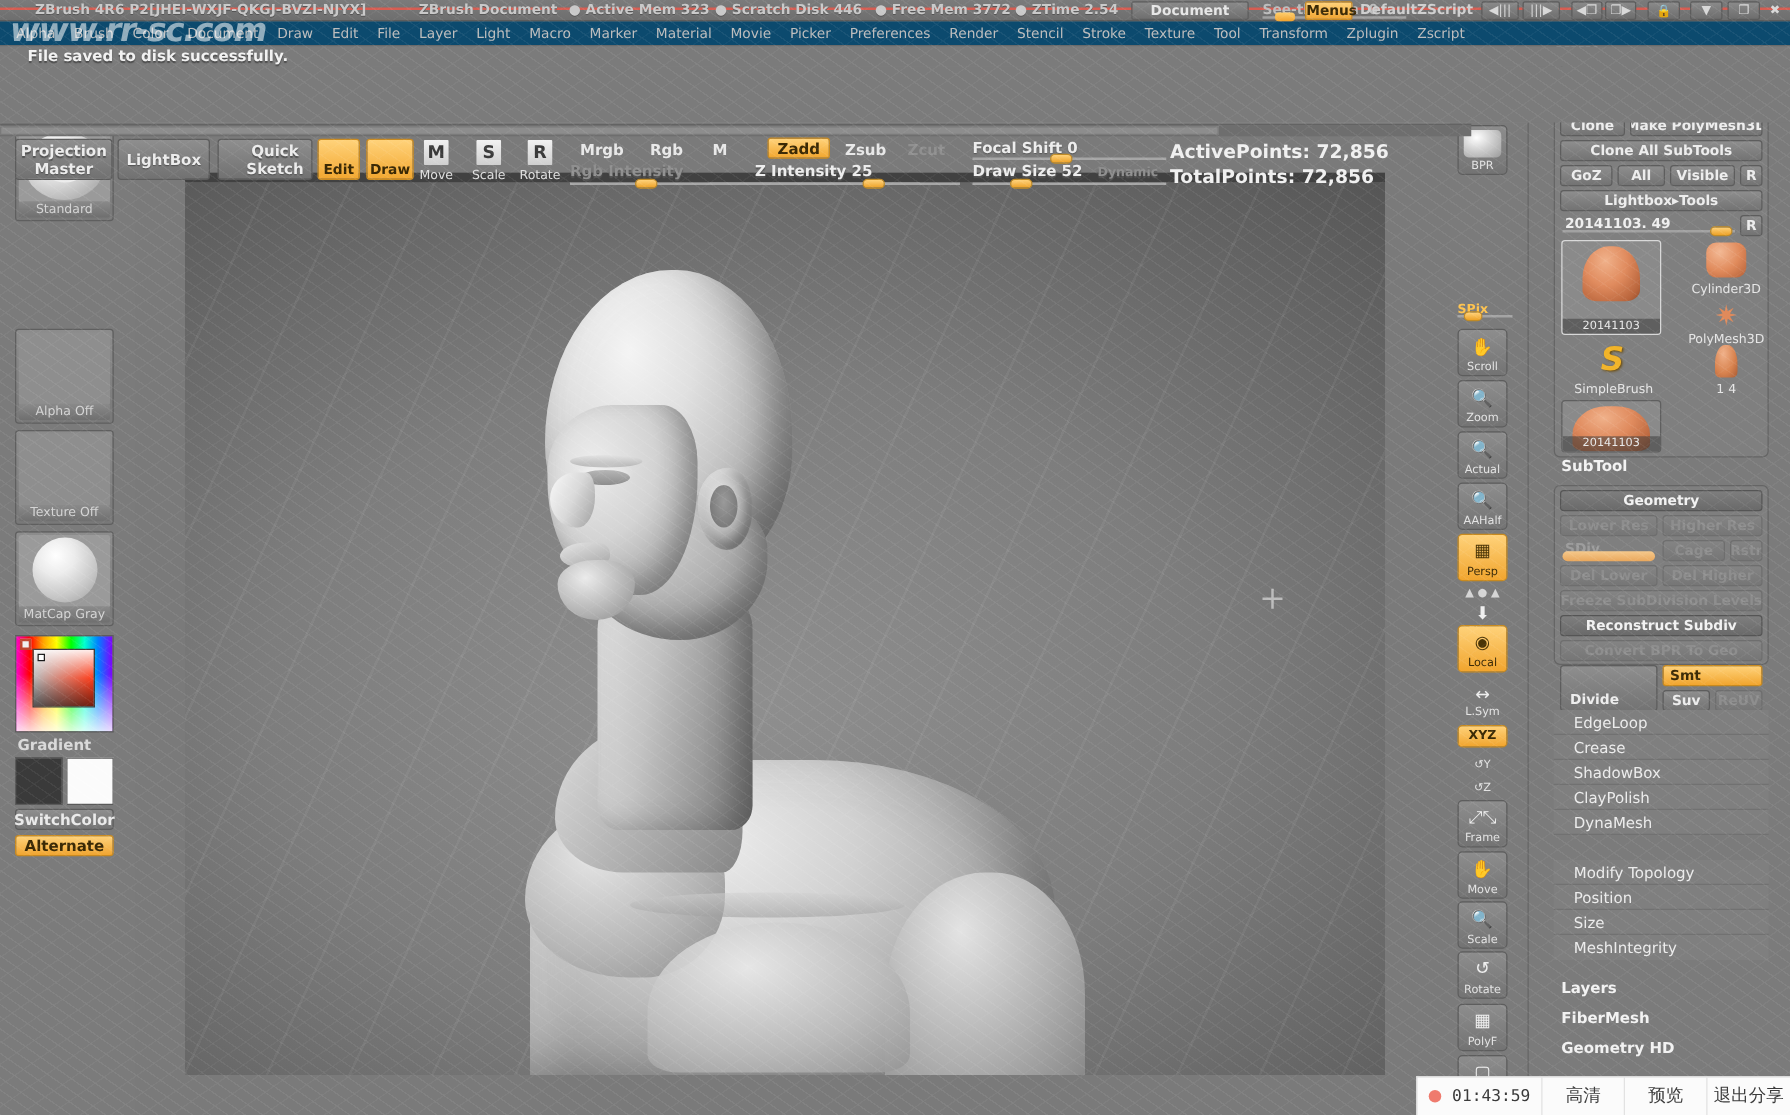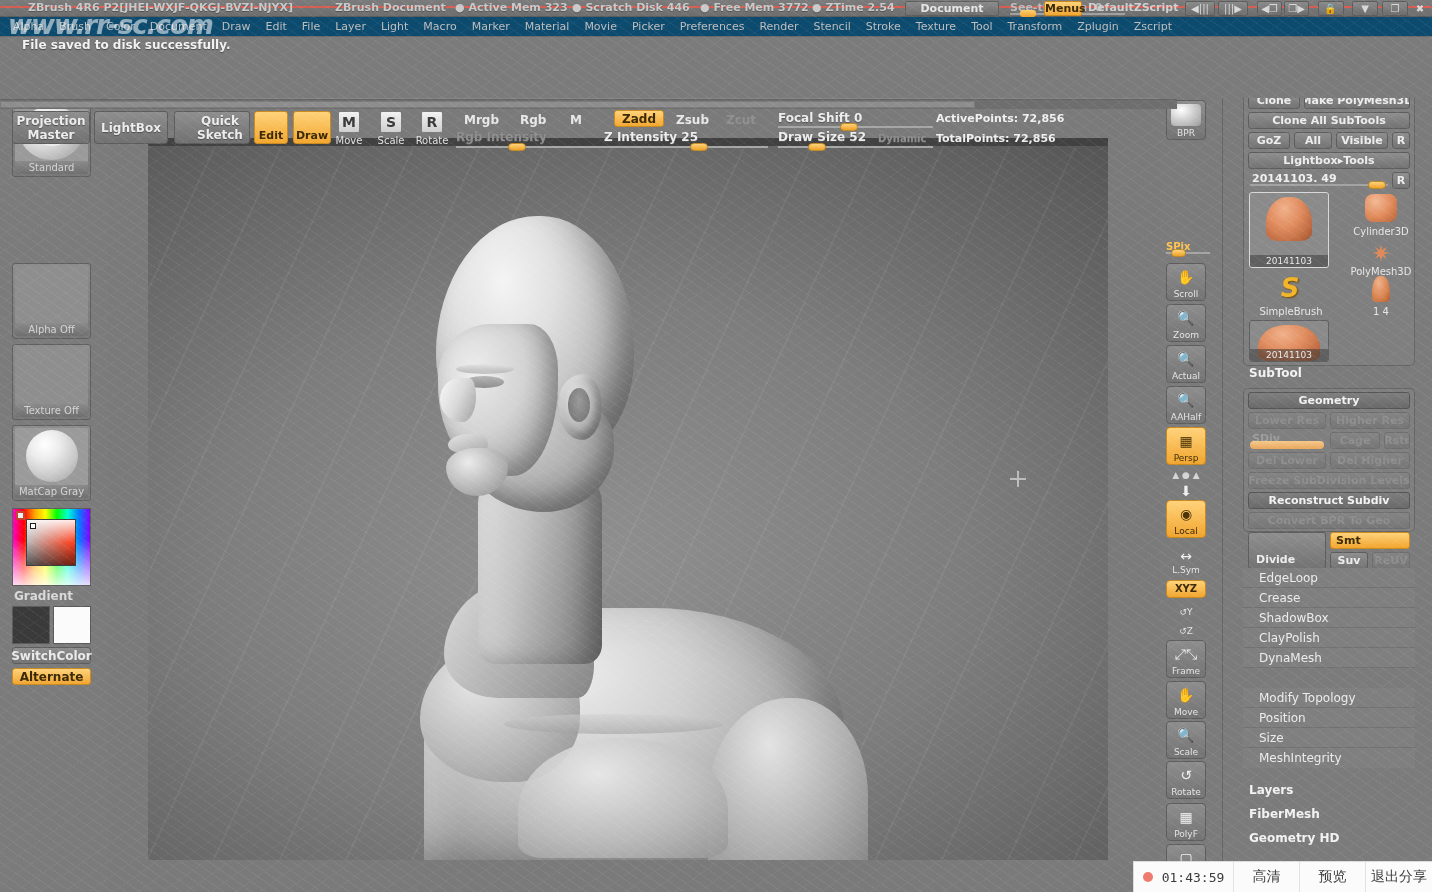--- a/index.html
+++ b/index.html
@@ -143,21 +143,21 @@
   }
   .slider-track {
     position:absolute; height:2px; background:#a6a6a6;
   }
   .slider-knob {
     position:absolute; width:18px; height:8px; border-radius:4px;
     background:linear-gradient(#ffd27a,#eda228);
     border:1px solid #c08b26;
   }
   .pts {
-    position:absolute; font-size:11px; font-weight:bold; color:#f0f0f0; white-space:nowrap;
+    position:absolute; font-size:15px; font-weight:bold; color:#f0f0f0; white-space:nowrap;
   }
   .dim-lbl { color:#8f8f8f !important; }
 
   
   #toolbar-scroll {
     position:absolute; left:0; top:99px; width:1177px; height:10px;
     background:#6e6e6e; border-top:1px solid #636363; z-index:28;
   }
   #toolbar-scroll .thumb {
     position:absolute; left:0; top:1px; width:975px; height:7px;

